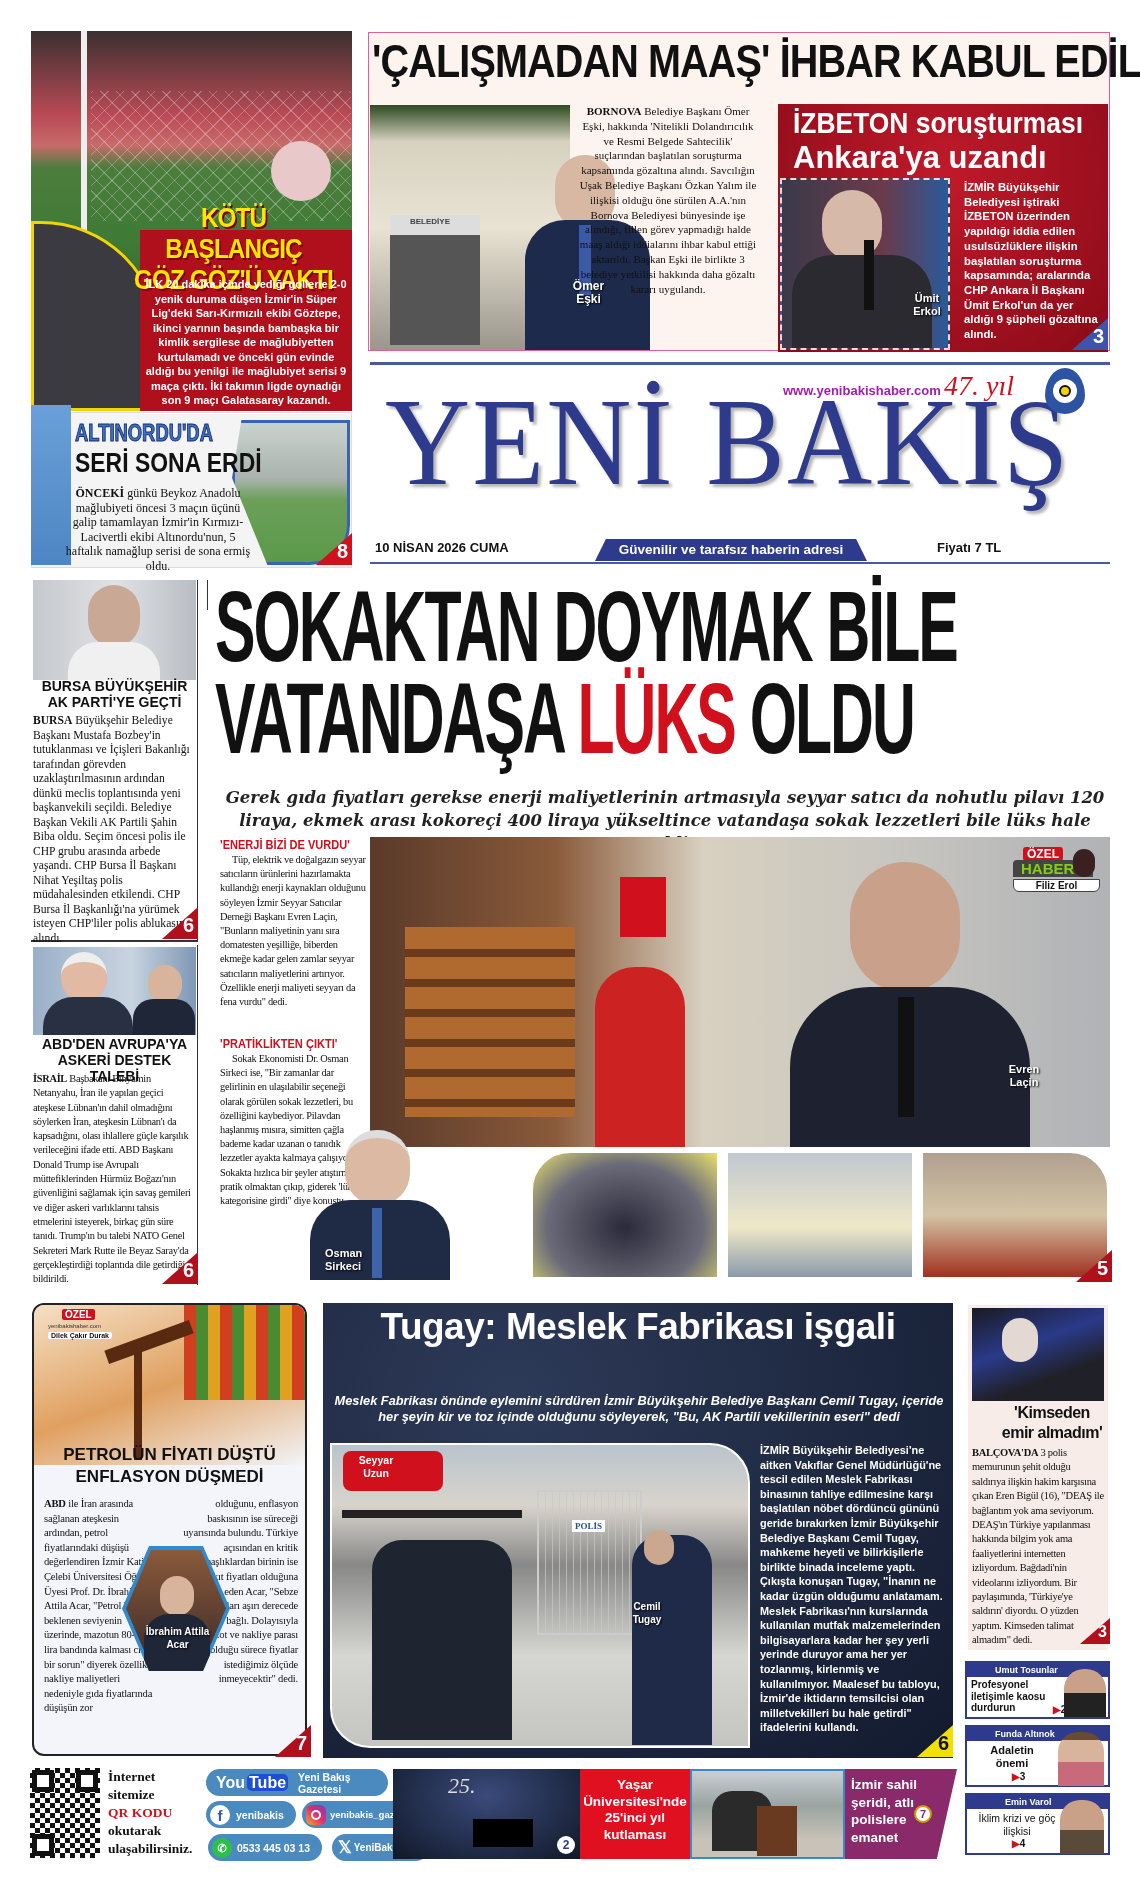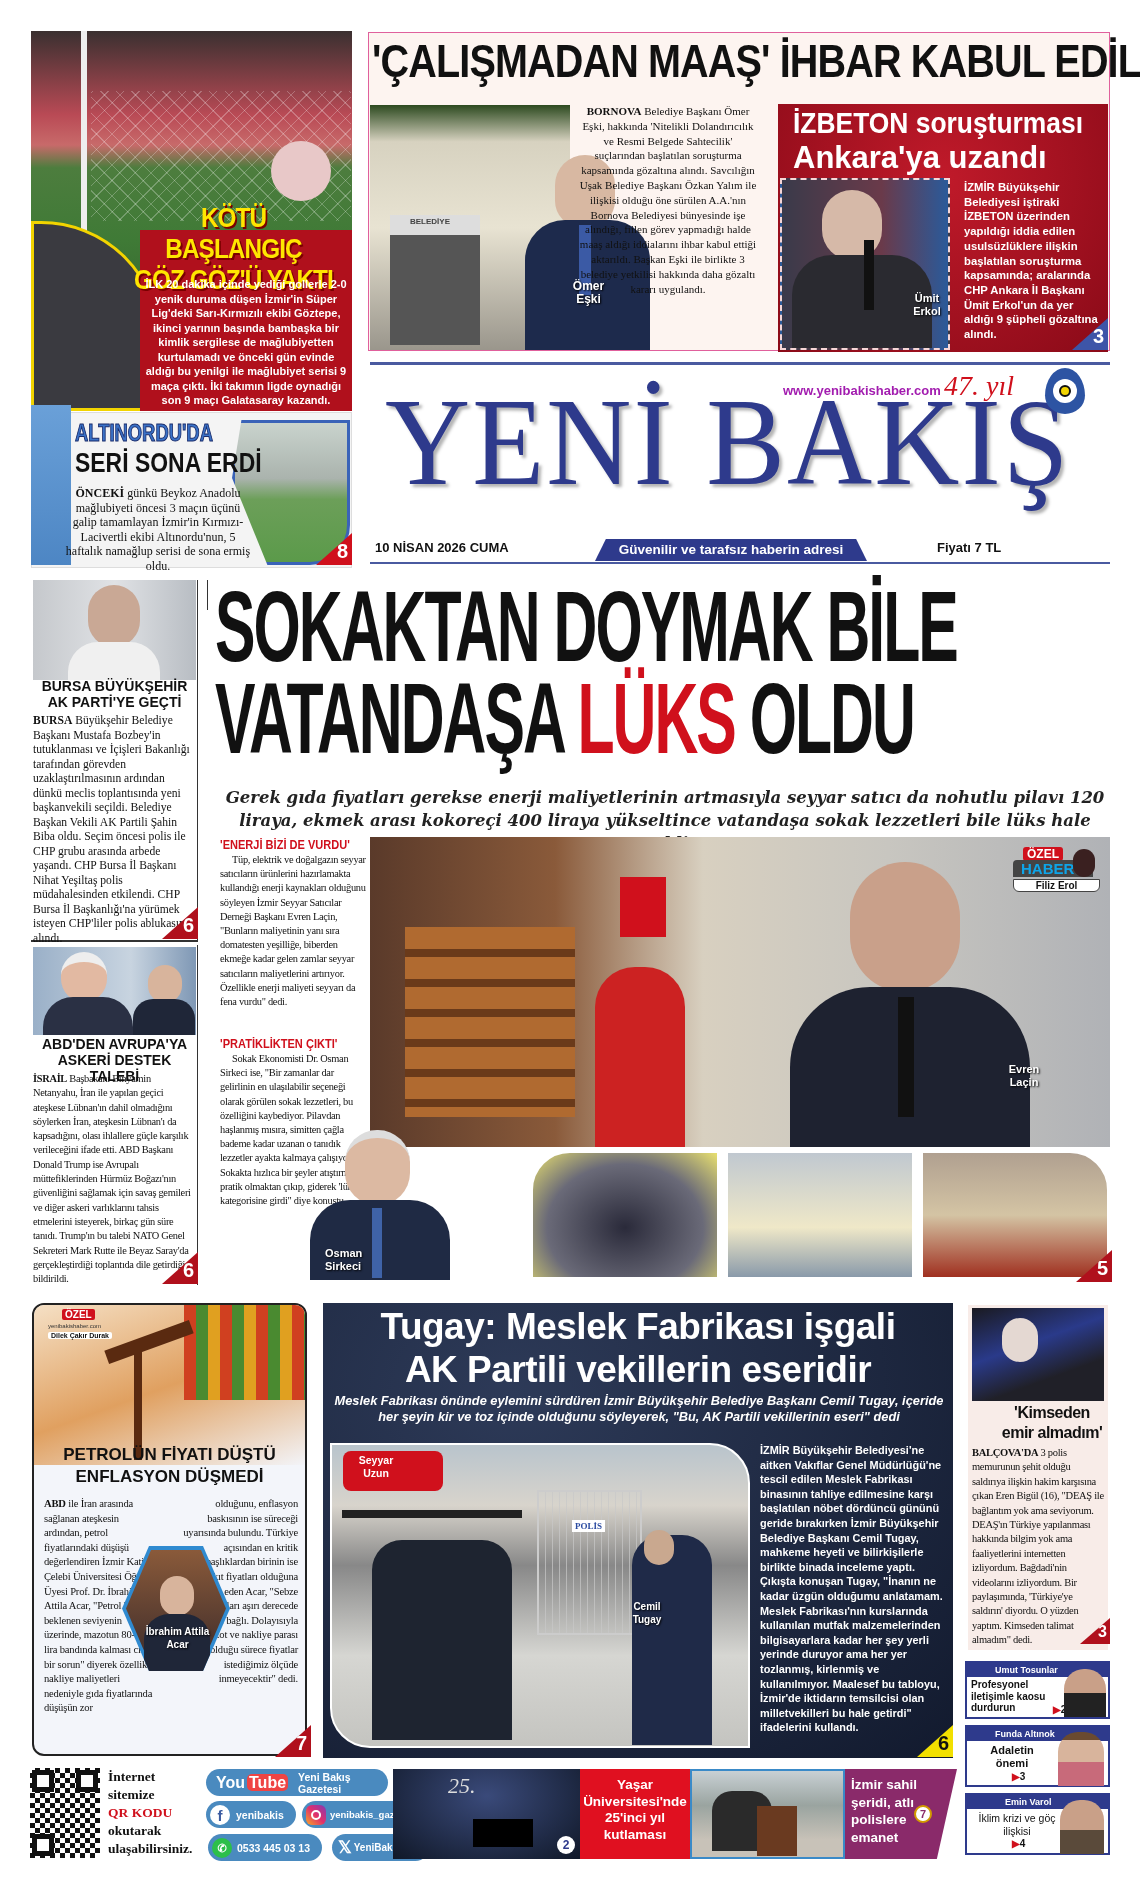--- a/index.html
+++ b/index.html
@@ -131,21 +131,21 @@
   <div style="position:absolute;left:35px;top:90px;width:170px;height:190px;background:repeating-linear-gradient(180deg,#b06a30 0 22px,#6a3a1a 22px 30px)"></div>
   <div style="position:absolute;left:250px;top:40px;width:46px;height:60px;background:#d0101c"></div>
   <div style="position:absolute;left:225px;top:130px;width:90px;height:180px;border-radius:40px 40px 0 0;background:#c22;"></div>
   <div style="position:absolute;left:480px;top:25px;width:110px;height:130px;border-radius:55px;background:#c9a08a"></div>
   <div style="position:absolute;left:420px;top:150px;width:240px;height:160px;border-radius:80px 80px 0 0;background:#1e2230"></div>
   <div style="position:absolute;left:528px;top:160px;width:16px;height:120px;background:#111"></div>
 </div>
 <div class="cap" style="left:1004px;top:1063px;width:40px">Evren Laçin</div>
 <div class="abs sans" style="left:1013px;top:847px;width:87px;height:50px">
   <div style="position:absolute;left:10px;top:0;background:#d0101c;color:#fff;font-weight:bold;font-size:12px;padding:0 4px;border-radius:3px">ÖZEL</div>
-  <div style="position:absolute;left:0;top:13px;width:80px;background:#444;color:#0ea5e9;font-weight:bold;font-size:15px;padding:0 8px;border-radius:4px 0 0 0">HABER</div>
+  <div style="position:absolute;left:0;top:13px;width:80px;background:#444;color:#84cc16;font-weight:bold;font-size:15px;padding:0 8px;border-radius:4px 0 0 0">HABER</div>
   <div style="position:absolute;left:0;top:32px;width:87px;background:#fff;border:1px solid #444;border-radius:0 0 6px 6px;font-weight:bold;font-size:10px;text-align:center">Filiz Erol</div>
   <div style="position:absolute;left:60px;top:2px;width:22px;height:28px;border-radius:11px;background:#3a2020"></div>
 </div>
 <div class="photo" style="left:300px;top:1130px;width:150px;height:150px">
   <div style="position:absolute;left:45px;top:0;width:65px;height:75px;border-radius:32px;background:#dcb9a2;border-top:8px solid #ddd"></div>
   <div style="position:absolute;left:10px;top:70px;width:140px;height:85px;border-radius:40px 40px 0 0;background:#1f2a44"></div>
   <div style="position:absolute;left:72px;top:78px;width:10px;height:70px;background:#3f63a8"></div>
 </div>
 <div class="cap" style="left:325px;top:1247px;width:36px">Osman Sirkeci</div>
 <div class="photo" style="left:530px;top:1150px;width:190px;height:130px;border:3px solid #fff;border-radius:40px 0 0 0;background:radial-gradient(ellipse at 50% 60%,#2a2a3a,#6a6a78 60%,#e8e070)"></div>
@@ -174,21 +174,20 @@
   <div style="position:absolute;left:4px;top:4px;width:100px;height:117px;clip-path:polygon(25% 0,75% 0,100% 50%,75% 100%,25% 100%,0 50%);background:linear-gradient(180deg,#8a5a3a,#3a2a2a)"></div>
   <div style="position:absolute;left:38px;top:30px;width:34px;height:40px;border-radius:17px;background:#d8b49c"></div>
   <div style="position:absolute;left:22px;top:68px;width:66px;height:60px;border-radius:25px 25px 0 0;background:#1f2638"></div>
 </div>
 <div class="cap" style="left:140px;top:1625px;width:75px;font-size:10px">İbrahim Attila Acar</div>
 <div class="num-tri" style="left:275px;top:1725px;background:#b0101c">7</div>
 
 <div class="abs" style="left:323px;top:1303px;width:630px;height:455px;background:radial-gradient(ellipse at 30% 20%,#2d3a58,#121a2e)"></div>
 <div class="abs sans" style="left:323px;top:1305px;width:630px;text-align:center;color:#fff;font-weight:bold;font-size:37px;line-height:43px;letter-spacing:-.5px">
   <div>Tugay: Meslek Fabrikası işgali</div>
-  <div>AK Partili vekillerin eseridir</div>
 </div>
 <div class="abs sans" style="left:330px;top:1393px;width:618px;color:#fff;font-style:italic;font-weight:bold;font-size:12.8px;line-height:16px;text-align:center">Meslek Fabrikası önünde eylemini sürdüren İzmir Büyükşehir Belediye Başkanı Cemil Tugay, içeride her şeyin kir ve toz içinde olduğunu söyleyerek, "Bu, AK Partili vekillerinin eseri" dedi</div>
 <div class="photo" style="left:330px;top:1443px;width:420px;height:305px;border-radius:0 40px 0 40px;border:2px solid #fff;background:linear-gradient(180deg,#b9c4cc 0%,#d8d4cc 20%,#888 40%,#d6d6d2 70%,#c4c4c0 100%)">
   <div style="position:absolute;left:10px;top:65px;width:180px;height:8px;background:#222"></div>
   <div style="position:absolute;left:40px;top:95px;width:140px;height:200px;background:#1e2430;border-radius:30px 30px 0 0"></div>
   <div style="position:absolute;left:205px;top:45px;width:105px;height:145px;border:2px solid #ccc;background:repeating-linear-gradient(90deg,transparent 0 6px,rgba(200,200,200,.7) 6px 7px)"></div>
   <div style="position:absolute;left:240px;top:75px;font:bold 9px 'Liberation Serif',serif;color:#2a4aa0;background:#fff;padding:1px 3px">POLİS</div>
   <div style="position:absolute;left:300px;top:90px;width:80px;height:210px;background:#1f2a48;border-radius:30px 30px 0 0"></div>
   <div style="position:absolute;left:312px;top:85px;width:30px;height:35px;border-radius:15px;background:#c9a88f"></div>
 </div>
@@ -238,21 +237,21 @@
 </div>
 <div class="abs" style="left:108px;top:1768px;font-weight:bold;font-size:13.5px;line-height:18px">
   <div>İnternet</div>
   <div>sitemize</div>
   <div style="color:#d0101c">QR KODU</div>
   <div>okutarak</div>
   <div>ulaşabilirsiniz.</div>
 </div>
 
 <div class="abs sans" style="left:206px;top:1769px;width:182px;height:27px;border-radius:14px;background:#4a8abf;color:#fff;font-weight:bold;display:flex;align-items:center;padding-left:10px">
-  <span style="font-size:16px"><span>You</span><span style="background:#ef4444;border-radius:5px;padding:0 2px;margin-left:2px">Tube</span></span>
+  <span style="font-size:16px"><span>You</span><span style="background:#1d4ed8;border-radius:5px;padding:0 2px;margin-left:2px">Tube</span></span>
   <span style="font-size:10.5px;margin-left:10px">Yeni Bakış Gazetesi</span>
 </div>
 <div class="abs sans" style="left:206px;top:1801px;width:90px;height:27px;border-radius:14px;background:#4a8abf;color:#fff;font-weight:bold;font-size:10.5px;display:flex;align-items:center;padding-left:4px">
   <span style="width:20px;height:20px;border-radius:10px;background:#fff;color:#3a5aa0;text-align:center;font-size:15px;line-height:21px;margin-right:6px">f</span>
   <span>yenibakis</span>
 </div>
 <div class="abs sans" style="left:302px;top:1801px;width:127px;height:27px;border-radius:14px;background:#4a8abf;color:#fff;font-weight:bold;font-size:9.5px;display:flex;align-items:center;padding-left:4px">
   <span style="width:20px;height:20px;border-radius:6px;background:linear-gradient(45deg,#f9a825,#e1306c,#833ab4);margin-right:4px;display:flex;align-items:center;justify-content:center">
       <span style="width:10px;height:10px;border:2px solid #fff;border-radius:5px"></span>
     </span>

